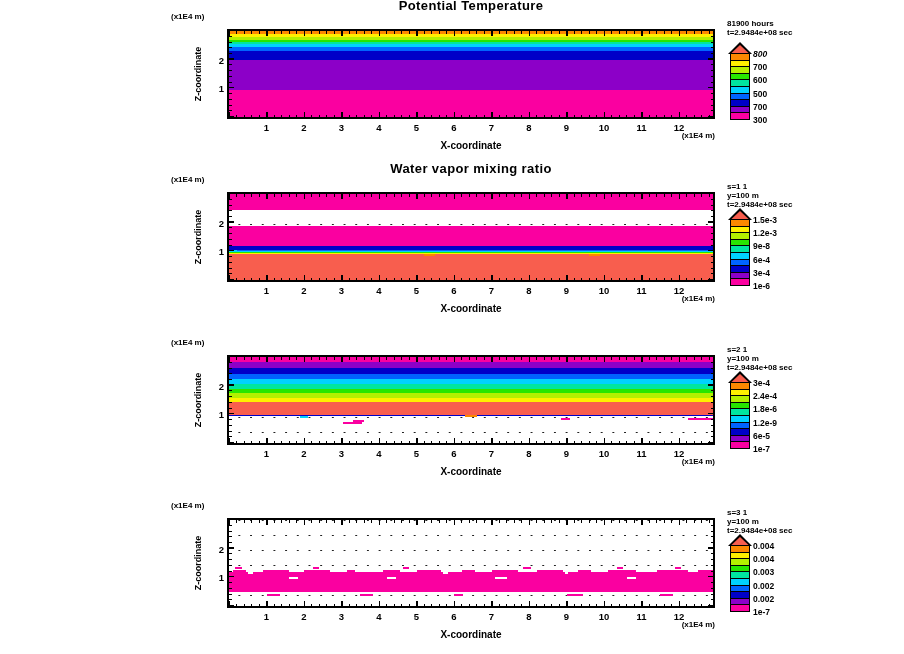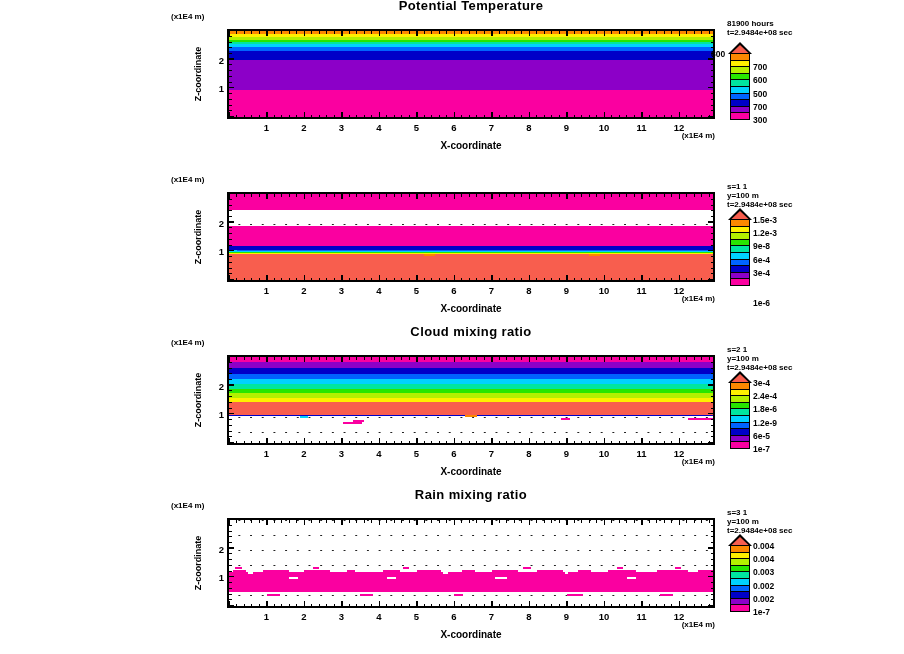--- a/index.html
+++ b/index.html
@@ -82,28 +82,29 @@
       <div class="cbbox" style="left: 730px; top: 53px; background: rgb(252, 136, 0);"></div>
       <div class="cbbox" style="left: 730px; top: 59.6px; background: rgb(255, 240, 0);"></div>
       <div class="cbbox" style="left: 730px; top: 66.2px; background: rgb(180, 240, 0);"></div>
       <div class="cbbox" style="left: 730px; top: 72.8px; background: rgb(40, 230, 0);"></div>
       <div class="cbbox" style="left: 730px; top: 79.4px; background: rgb(0, 230, 160);"></div>
       <div class="cbbox" style="left: 730px; top: 86px; background: rgb(0, 210, 255);"></div>
       <div class="cbbox" style="left: 730px; top: 92.6px; background: rgb(0, 100, 255);"></div>
       <div class="cbbox" style="left: 730px; top: 99.2px; background: rgb(0, 0, 200);"></div>
       <div class="cbbox" style="left: 730px; top: 105.8px; background: rgb(140, 0, 200);"></div>
       <div class="cbbox" style="left: 730px; top: 112.4px; background: rgb(250, 0, 160);"></div>
-      <div class="cblabel" style="left: 711px; top: 49px;">800</div>
+      <div class="cblabel" style="left: 753px; top: 49px; font-style: italic;">800</div>
       <div class="cblabel" style="left: 753px; top: 62.2px;">700</div>
       <div class="cblabel" style="left: 753px; top: 75.4px;">600</div>
       <div class="cblabel" style="left: 753px; top: 88.6px;">500</div>
       <div class="cblabel" style="left: 753px; top: 101.8px;">700</div>
       <div class="cblabel" style="left: 753px; top: 115px;">300</div>
     </div>
     <div class="panel" style="left: 0px; top: 163px;">
+      <div class="title" style="left: 227px; top: -2px; width: 488px;">Water vapor mixing ratio</div>
       <div class="small" style="left: 171px; top: 12px;">(x1E4 m)</div>
       <div class="ylab" style="left: 190px; top: 29px; width: 16px; height: 90px;">
         <span>Z-coordinate</span>
       </div>
       <div class="plotarea" style="left: 227px; top: 29px; width: 484px; height: 86px;">
         <div class="band" style="top: 60.2px; height: 25.8px; background: rgb(248, 94, 78);"></div>
         <div class="band" style="top: 58.7667px; height: 1.43333px; background: rgb(255, 240, 0);"></div>
         <div class="band" style="top: 58.1933px; height: 0.573333px; background: rgb(40, 230, 0);"></div>
         <div class="band" style="top: 57.3333px; height: 0.86px; background: rgb(0, 210, 255);"></div>
         <div class="band" style="top: 55.9px; height: 1.43333px; background: rgb(0, 100, 255);"></div>
@@ -151,24 +152,23 @@
       <div class="cbbox" style="left: 730px; top: 89px; background: rgb(0, 210, 255);"></div>
       <div class="cbbox" style="left: 730px; top: 95.6px; background: rgb(0, 100, 255);"></div>
       <div class="cbbox" style="left: 730px; top: 102.2px; background: rgb(0, 0, 200);"></div>
       <div class="cbbox" style="left: 730px; top: 108.8px; background: rgb(140, 0, 200);"></div>
       <div class="cbbox" style="left: 730px; top: 115.4px; background: rgb(250, 0, 160);"></div>
       <div class="cblabel" style="left: 753px; top: 52px;">1.5e-3</div>
       <div class="cblabel" style="left: 753px; top: 65.2px;">1.2e-3</div>
       <div class="cblabel" style="left: 753px; top: 78.4px;">9e-8</div>
       <div class="cblabel" style="left: 753px; top: 91.6px;">6e-4</div>
       <div class="cblabel" style="left: 753px; top: 104.8px;">3e-4</div>
-      <div class="cblabel" style="left: 753px; top: 135px;">1e-6</div>
+      <div class="cblabel" style="left: 753px; top: 118px;">1e-6</div>
     </div>
     <div class="panel" style="left: 0px; top: 326px;">
-      <div class="title" style="left: 227px; top: -2px; width: 488px;">Cloud mixing ratio</div>
       <div class="small" style="left: 171px; top: 12px;">(x1E4 m)</div>
       <div class="ylab" style="left: 190px; top: 29px; width: 16px; height: 90px;">
         <span>Z-coordinate</span>
       </div>
       <div class="plotarea" style="left: 227px; top: 29px; width: 484px; height: 86px;">
         <div class="band" style="top: 58.1933px; height: 1.14667px; background: rgb(0, 0, 200);"></div>
         <div class="band" style="top: 45.0067px; height: 13.1867px; background: rgb(248, 94, 78);"></div>
         <div class="band" style="top: 40.9933px; height: 4.01333px; background: rgb(255, 240, 0);"></div>
         <div class="band" style="top: 36.4067px; height: 4.58667px; background: rgb(180, 240, 0);"></div>
         <div class="band" style="top: 31.5333px; height: 4.87333px; background: rgb(40, 230, 0);"></div>
@@ -225,21 +225,20 @@
       <div class="cbbox" style="left: 730px; top: 108.8px; background: rgb(140, 0, 200);"></div>
       <div class="cbbox" style="left: 730px; top: 115.4px; background: rgb(250, 0, 160);"></div>
       <div class="cblabel" style="left: 753px; top: 52px;">3e-4</div>
       <div class="cblabel" style="left: 753px; top: 65.2px;">2.4e-4</div>
       <div class="cblabel" style="left: 753px; top: 78.4px;">1.8e-6</div>
       <div class="cblabel" style="left: 753px; top: 91.6px;">1.2e-9</div>
       <div class="cblabel" style="left: 753px; top: 104.8px;">6e-5</div>
       <div class="cblabel" style="left: 753px; top: 118px;">1e-7</div>
     </div>
     <div class="panel" style="left: 0px; top: 489px;">
-      <div class="title" style="left: 227px; top: -2px; width: 488px;">Rain mixing ratio</div>
       <div class="small" style="left: 171px; top: 12px;">(x1E4 m)</div>
       <div class="ylab" style="left: 190px; top: 29px; width: 16px; height: 90px;">
         <span>Z-coordinate</span>
       </div>
       <div class="plotarea" style="left: 227px; top: 29px; width: 484px; height: 86px;">
         <div class="band" style="top: 51.6px; height: 20.0667px; background: rgb(250, 0, 160);"></div>
         <div class="dash" style="left: 3.75px; width: 13.125px; top: 49.5933px; background: rgb(250, 0, 160);"></div>
         <div class="dash" style="left: 33.75px; width: 26.25px; top: 49.5933px; background: rgb(250, 0, 160);"></div>
         <div class="dash" style="left: 75px; width: 26.25px; top: 49.5933px; background: rgb(250, 0, 160);"></div>
         <div class="dash" style="left: 118.125px; width: 7.5px; top: 49.5933px; background: rgb(250, 0, 160);"></div>

